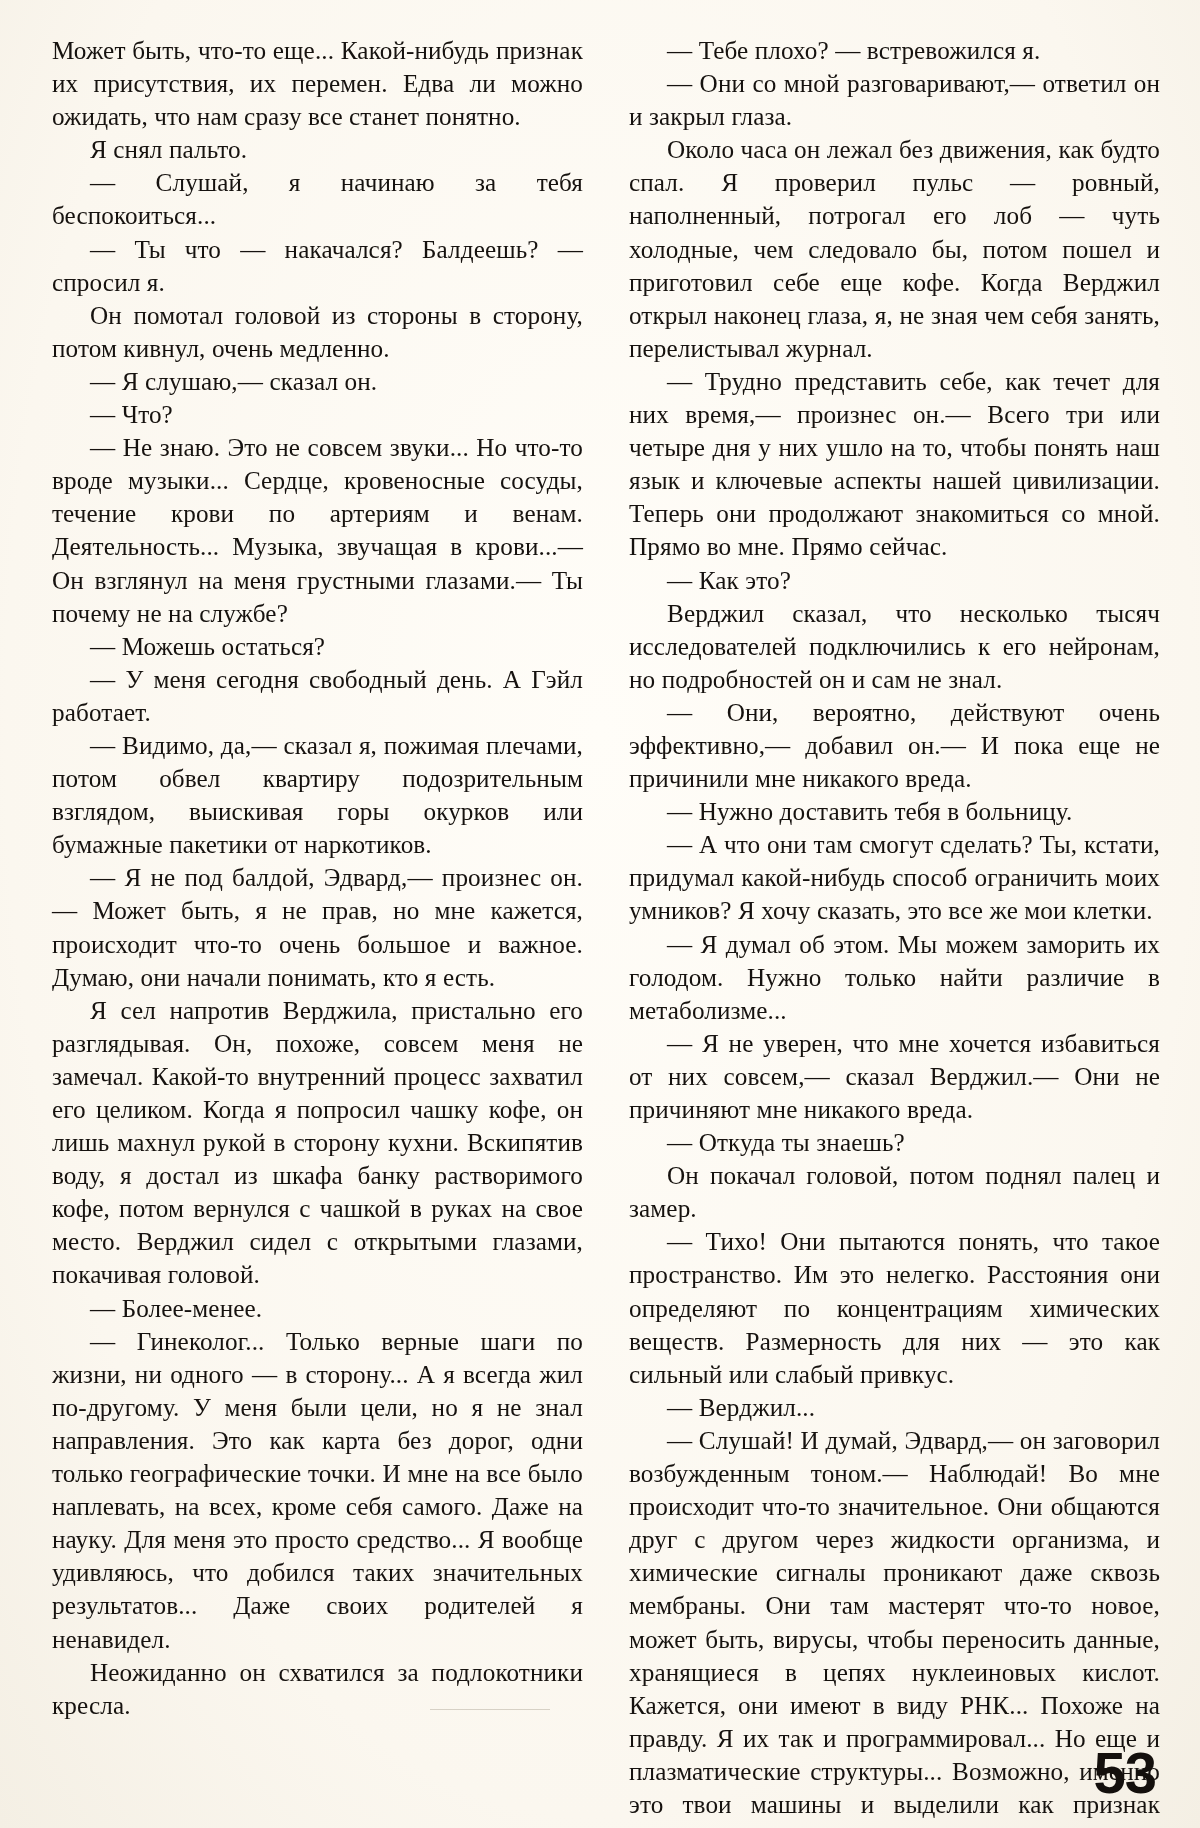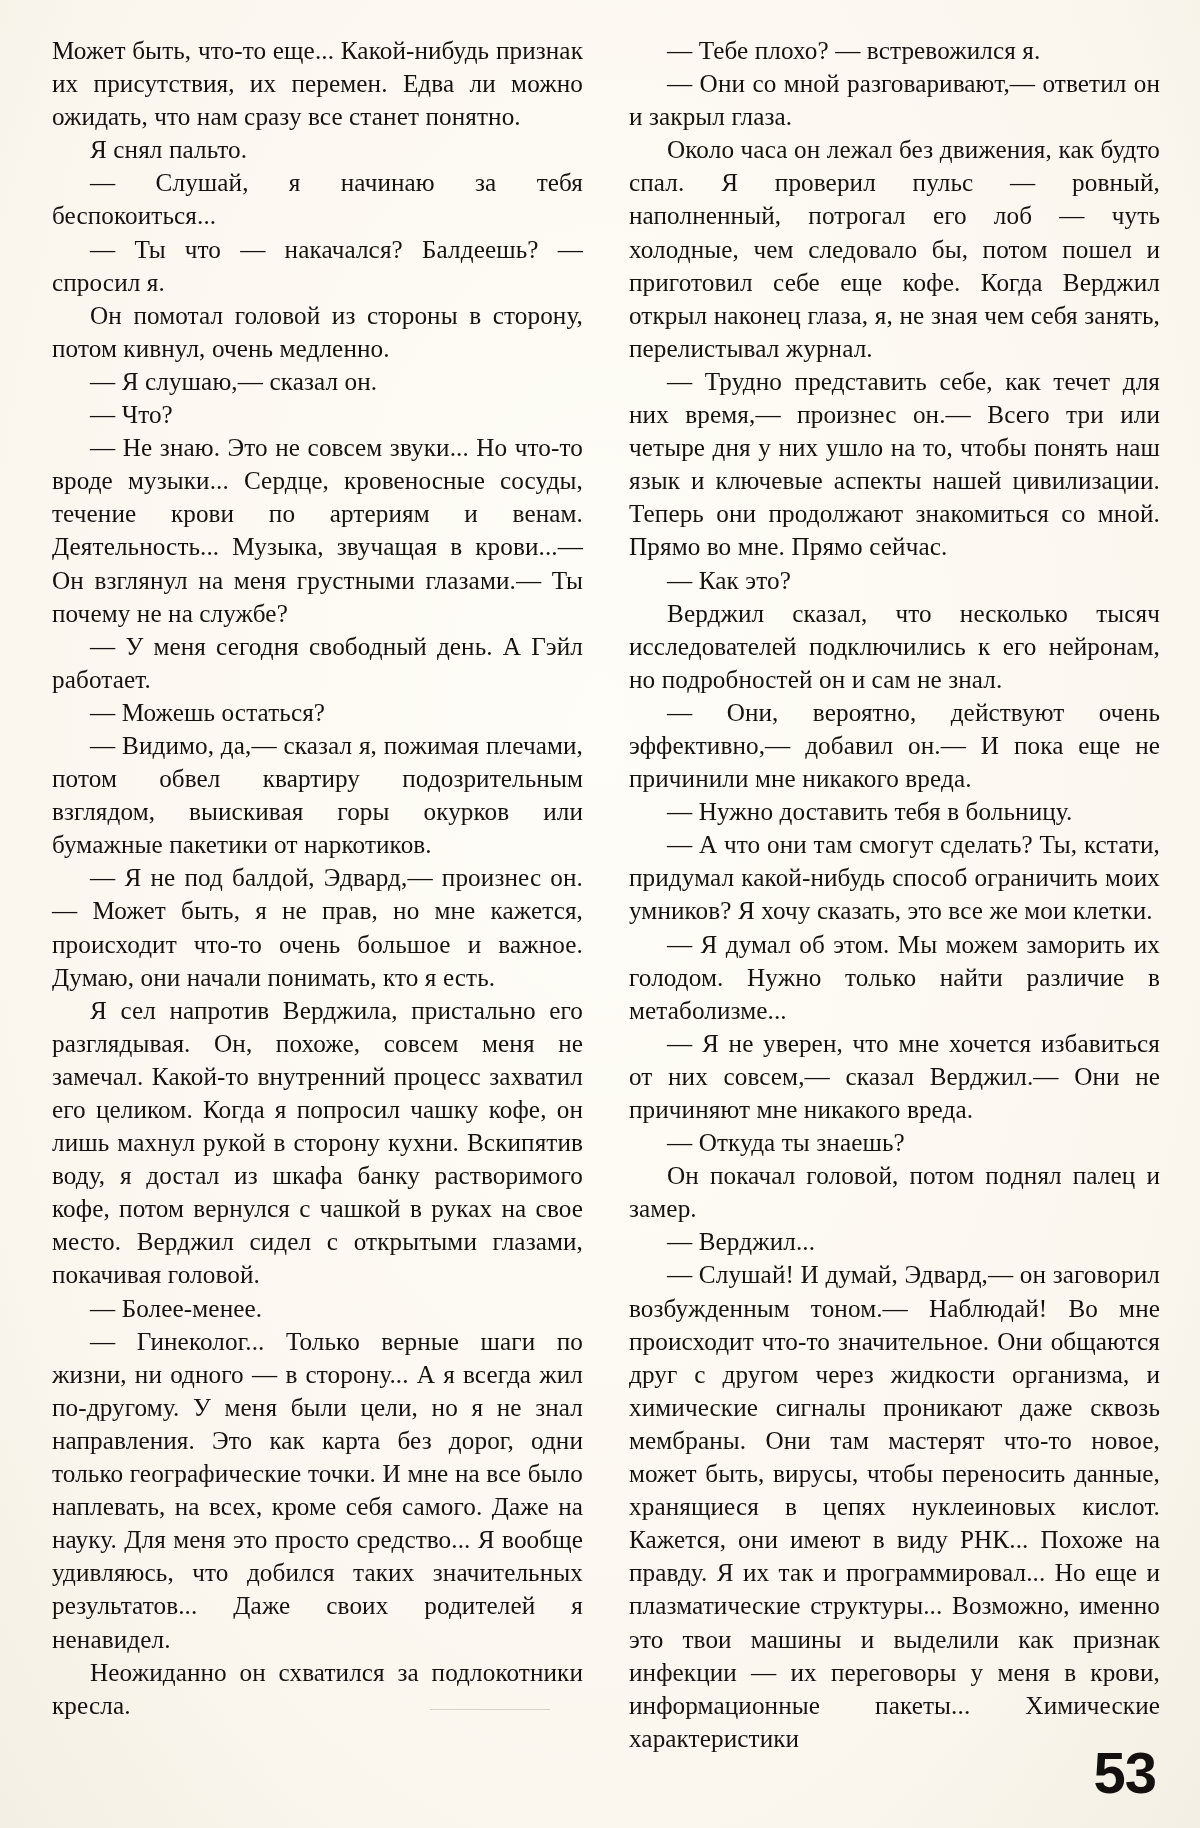--- a/index.html
+++ b/index.html
@@ -76,22 +76,22 @@
 
     <div class="col">
       <p class="noindent">Может быть, что-то еще... Какой-нибудь признак их присутствия, их перемен. Едва ли можно ожидать, что нам сразу все станет понятно.</p>
       <p class="indent">Я снял пальто.</p>
       <p class="indent">— Слушай, я начинаю за тебя беспокоиться...</p>
       <p class="indent">— Ты что — накачался? Балдеешь? — спросил я.</p>
       <p class="indent">Он помотал головой из стороны в сторону, потом кивнул, очень медленно.</p>
       <p class="indent">— Я слушаю,— сказал он.</p>
       <p class="indent">— Что?</p>
       <p class="indent">— Не знаю. Это не совсем звуки... Но что-то вроде музыки... Сердце, кровеносные сосуды, течение крови по артериям и венам. Деятельность... Музыка, звучащая в крови...— Он взглянул на меня грустными глазами.— Ты почему не на службе?</p>
+      <p class="indent">— Можешь остаться?</p>
       <p class="indent">— У меня сегодня свободный день. А Гэйл работает.</p>
-      <p class="indent">— Можешь остаться?</p>
       <p class="indent">— Видимо, да,— сказал я, пожимая плечами, потом обвел квартиру подозрительным взглядом, выискивая горы окурков или бумажные пакетики от наркотиков.</p>
       <p class="indent">— Я не под балдой, Эдвард,— произнес он.— Может быть, я не прав, но мне кажется, происходит что-то очень большое и важное. Думаю, они начали понимать, кто я есть.</p>
       <p class="indent">Я сел напротив Верджила, пристально его разглядывая. Он, похоже, совсем меня не замечал. Какой-то внутренний процесс захватил его целиком. Когда я попросил чашку кофе, он лишь махнул рукой в сторону кухни. Вскипятив воду, я достал из шкафа банку растворимого кофе, потом вернулся с чашкой в руках на свое место. Верджил сидел с открытыми глазами, покачивая головой.</p>
       <p class="indent">— Более-менее.</p>
       <p class="indent">— Гинеколог... Только верные шаги по жизни, ни одного — в сторону... А я всегда жил по-другому. У меня были цели, но я не знал направления. Это как карта без дорог, одни только географические точки. И мне на все было наплевать, на всех, кроме себя самого. Даже на науку. Для меня это просто средство... Я вообще удивляюсь, что добился таких значительных результатов... Даже своих родителей я ненавидел.</p>
       <p class="indent">Неожиданно он схватился за подлокотники кресла.</p>
     </div>
 
     <div class="col">
       <p class="indent">— Тебе плохо? — встревожился я.</p>
@@ -100,20 +100,21 @@
       <p class="indent">— Трудно представить себе, как течет для них время,— произнес он.— Всего три или четыре дня у них ушло на то, чтобы понять наш язык и ключевые аспекты нашей цивилизации. Теперь они продолжают знакомиться со мной. Прямо во мне. Прямо сейчас.</p>
       <p class="indent">— Как это?</p>
       <p class="indent">Верджил сказал, что несколько тысяч исследователей подключились к его нейронам, но подробностей он и сам не знал.</p>
       <p class="indent">— Они, вероятно, действуют очень эффективно,— добавил он.— И пока еще не причинили мне никакого вреда.</p>
       <p class="indent">— Нужно доставить тебя в больницу.</p>
       <p class="indent">— А что они там смогут сделать? Ты, кстати, придумал какой-нибудь способ ограничить моих умников? Я хочу сказать, это все же мои клетки.</p>
       <p class="indent">— Я думал об этом. Мы можем заморить их голодом. Нужно только найти различие в метаболизме...</p>
       <p class="indent">— Я не уверен, что мне хочется избавиться от них совсем,— сказал Верджил.— Они не причиняют мне никакого вреда.</p>
       <p class="indent">— Откуда ты знаешь?</p>
       <p class="indent">Он покачал головой, потом поднял палец и замер.</p>
+      <p class="indent">— Тихо! Они пытаются понять, что такое пространство. Им это нелегко. Расстояния они определяют по концентрациям химических веществ. Размерность для них — это как сильный или слабый привкус.</p>
       <p class="indent">— Верджил...</p>
       <p class="indent">— Слушай! И думай, Эдвард,— он заговорил возбужденным тоном.— Наблюдай! Во мне происходит что-то значительное. Они общаются друг с другом через жидкости организма, и химические сигналы проникают даже сквозь мембраны. Они там мастерят что-то новое, может быть, вирусы, чтобы переносить данные, хранящиеся в цепях нуклеиновых кислот. Кажется, они имеют в виду РНК... Похоже на правду. Я их так и программировал... Но еще и плазматические структуры... Возможно, именно это твои машины и выделили как признак инфекции — их переговоры у меня в крови, информационные пакеты... Химические характеристики</p>
     </div>
 
   </div>
 
   <div class="rule"></div>
   <div class="page-number">53</div>
 </div>
 

